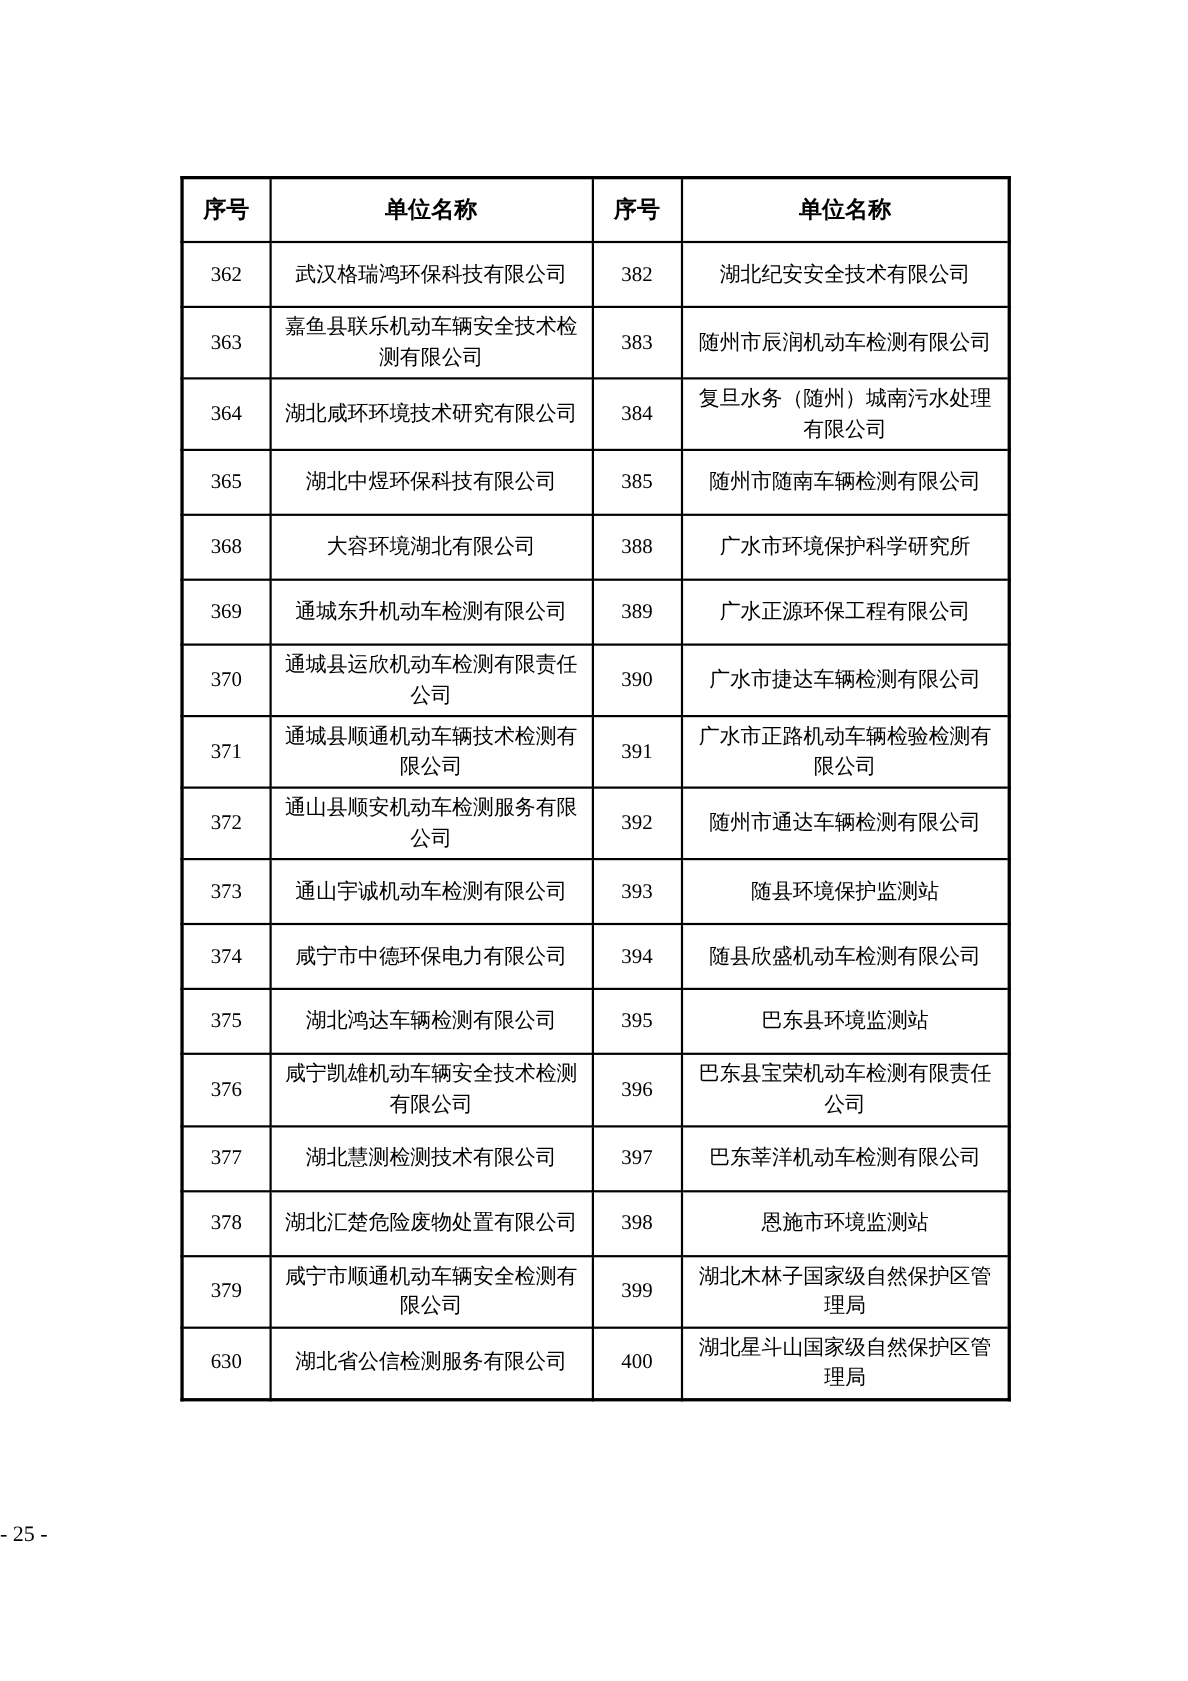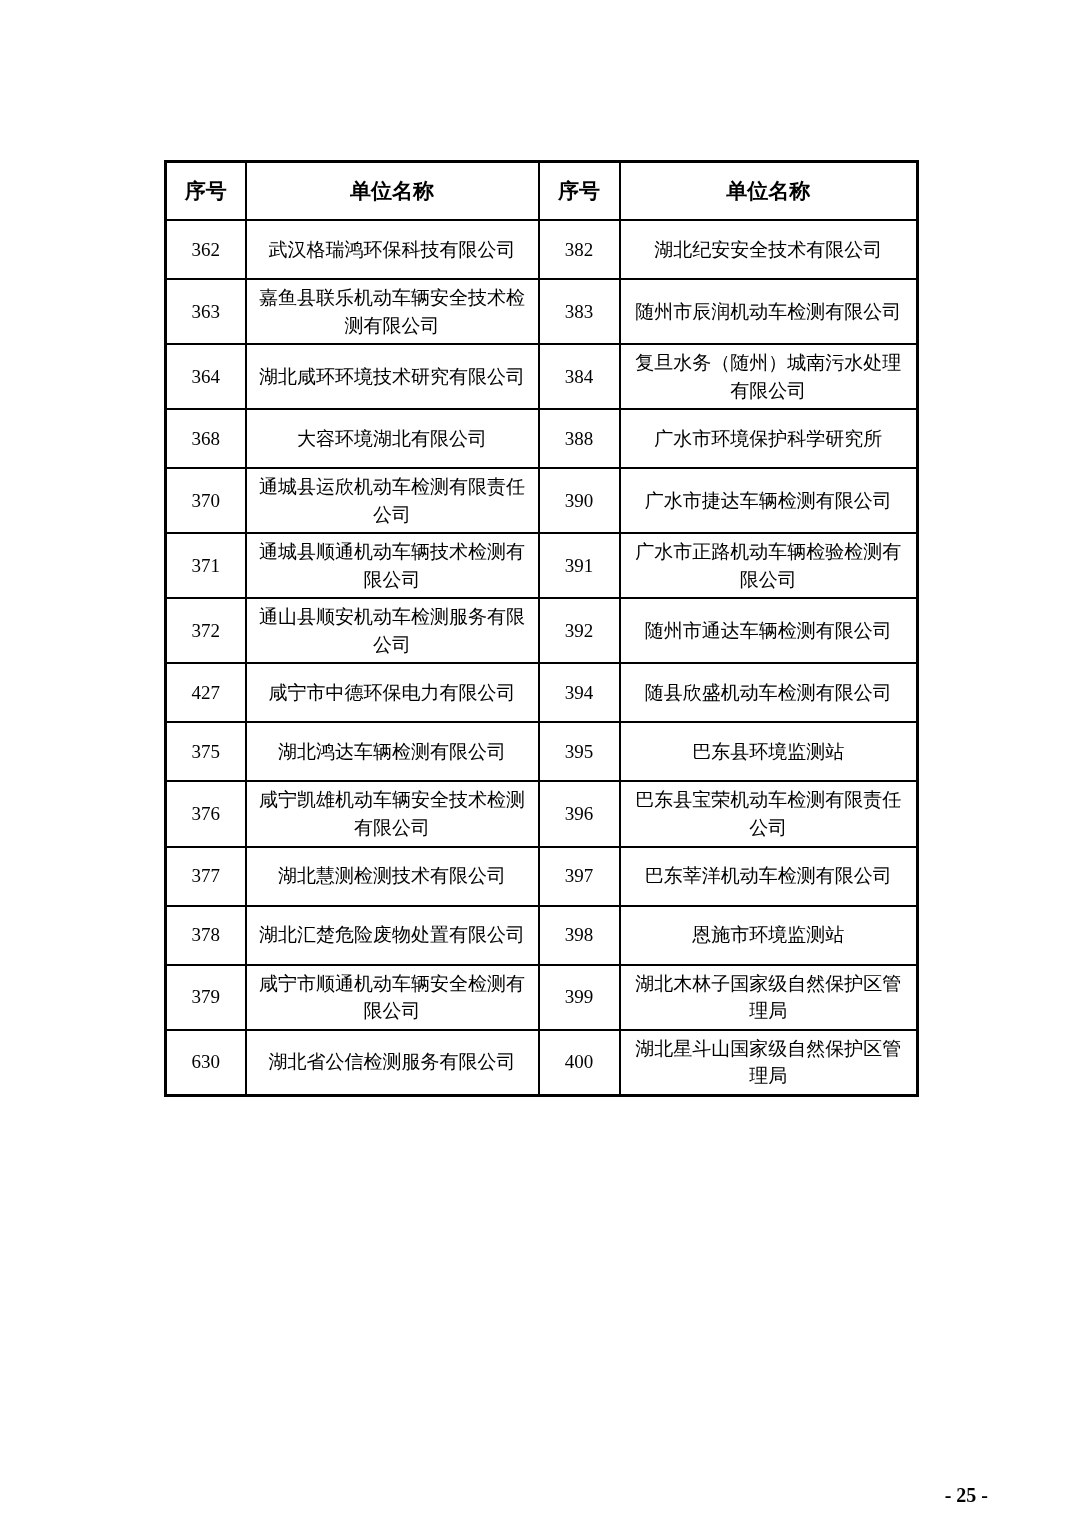--- a/index.html
+++ b/index.html
@@ -52,25 +52,25 @@
   td.no-cell {
     font-size: 20px;
   }
   col.c-no   { width: 80px; }
   col.c-name-l { width: 293px; }
   col.c-no2  { width: 81px; }
   col.c-name-r { width: 298px; }
   .footer-page-number {
     position: absolute;
     left: 0;
-    top: 1484px;
+    top: 1384px;
     width: 100%;
-    text-align: right;
+    text-align: left;
     font-size: 20px;
-    font-weight: bold;
+    font-weight: normal;
     font-family: "Liberation Serif", "DejaVu Serif", serif;
   }
 </style>
 </head>
 <body>
 
 <div class="page">
 
   <table class="unit-table">
     <colgroup>
@@ -100,45 +100,63 @@
           <td class="no-cell">383</td>
           <td class="name-cell">随州市辰润机动车检测有限公司</td>
         </tr>
         <tr>
           <td class="no-cell">364</td>
           <td class="name-cell">湖北咸环环境技术研究有限公司</td>
           <td class="no-cell">384</td>
           <td class="name-cell">复旦水务（随州）城南污水处理有限公司</td>
         </tr>
         <tr>
+          <td class="no-cell">365</td>
+          <td class="name-cell">湖北中煜环保科技有限公司</td>
+          <td class="no-cell">385</td>
+          <td class="name-cell">随州市随南车辆检测有限公司</td>
+        </tr>
+        <tr>
           <td class="no-cell">368</td>
           <td class="name-cell">大容环境湖北有限公司</td>
           <td class="no-cell">388</td>
           <td class="name-cell">广水市环境保护科学研究所</td>
         </tr>
         <tr>
+          <td class="no-cell">369</td>
+          <td class="name-cell">通城东升机动车检测有限公司</td>
+          <td class="no-cell">389</td>
+          <td class="name-cell">广水正源环保工程有限公司</td>
+        </tr>
+        <tr>
           <td class="no-cell">370</td>
           <td class="name-cell">通城县运欣机动车检测有限责任公司</td>
           <td class="no-cell">390</td>
           <td class="name-cell">广水市捷达车辆检测有限公司</td>
         </tr>
         <tr>
           <td class="no-cell">371</td>
           <td class="name-cell">通城县顺通机动车辆技术检测有限公司</td>
           <td class="no-cell">391</td>
           <td class="name-cell">广水市正路机动车辆检验检测有限公司</td>
         </tr>
         <tr>
           <td class="no-cell">372</td>
           <td class="name-cell">通山县顺安机动车检测服务有限公司</td>
           <td class="no-cell">392</td>
           <td class="name-cell">随州市通达车辆检测有限公司</td>
         </tr>
         <tr>
-          <td class="no-cell">427</td>
+          <td class="no-cell">373</td>
+          <td class="name-cell">通山宇诚机动车检测有限公司</td>
+          <td class="no-cell">393</td>
+          <td class="name-cell">随县环境保护监测站</td>
+        </tr>
+        <tr>
+          <td class="no-cell">374</td>
           <td class="name-cell">咸宁市中德环保电力有限公司</td>
           <td class="no-cell">394</td>
           <td class="name-cell">随县欣盛机动车检测有限公司</td>
         </tr>
         <tr>
           <td class="no-cell">375</td>
           <td class="name-cell">湖北鸿达车辆检测有限公司</td>
           <td class="no-cell">395</td>
           <td class="name-cell">巴东县环境监测站</td>
         </tr>

